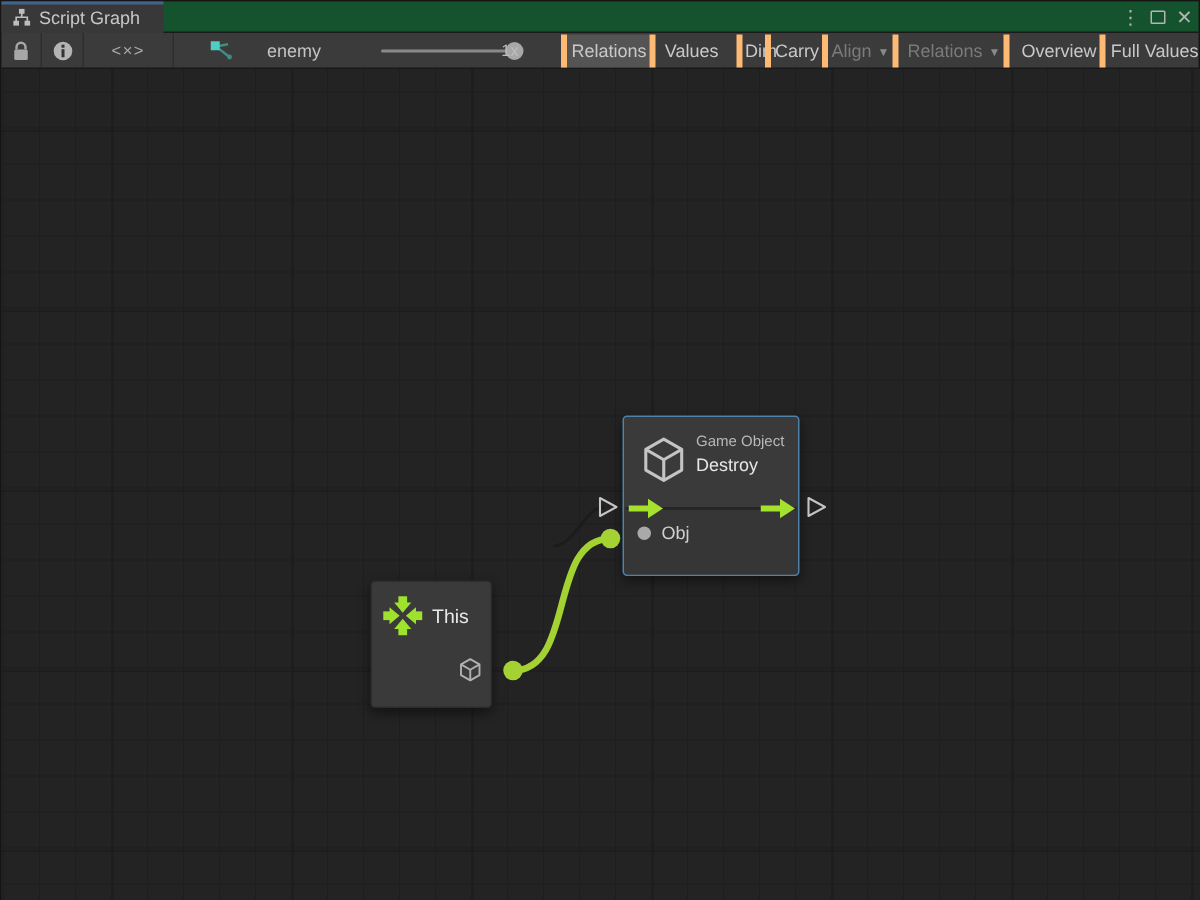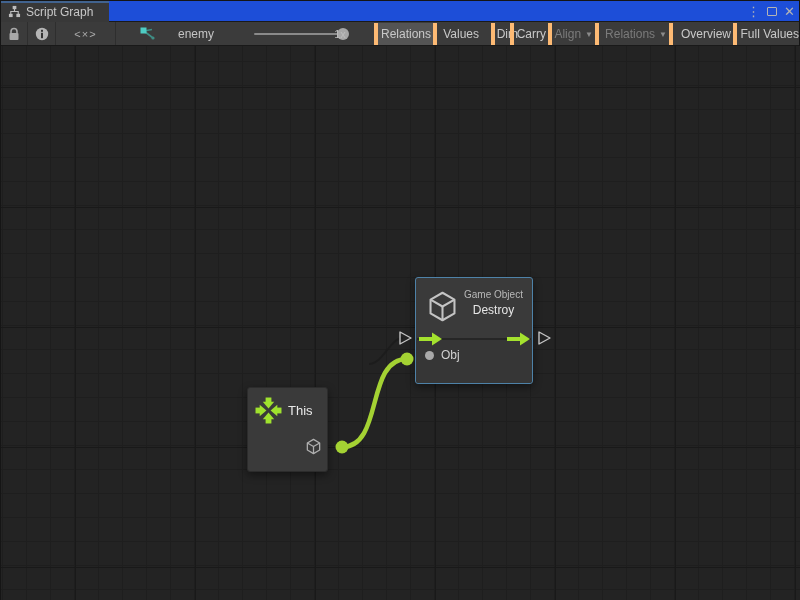--- a/index.html
+++ b/index.html
@@ -3,21 +3,21 @@
 <meta charset="utf-8">
 <style>
   * { margin:0; padding:0; box-sizing:border-box; }
   html,body { width:800px; height:600px; overflow:hidden; background:#191919;
               font-family:"Liberation Sans", sans-serif; }
   .window { position:relative; width:800px; height:600px; background:#232323;
             border:1px solid #151515; }
 
   
   .titlebar { position:absolute; left:0; top:0; width:100%; height:21px;
-              background:#1d4ed8; border-bottom:1px solid #1a1a1a; }
+              background:#14532d; border-bottom:1px solid #1a1a1a; }
   .tab { position:absolute; left:0; top:0; width:108px; height:21px; background:#383838;
          display:flex; align-items:center; padding-left:7px; cursor:default; }
   .tab-accent { position:absolute; left:0; top:0; width:100%; height:2px; background:#41638f; }
   .tab-label { color:#c8c8c8; font-size:12px; margin-left:5px; white-space:nowrap; }
   .win-controls { position:absolute; right:4px; top:0; height:21px; display:flex;
                   align-items:center; gap:7px; color:#b4b4b4; }
   .win-controls .glyph { font-size:13px; line-height:21px; cursor:pointer; }
   .maxbox { display:inline-block; width:10px; height:9px; border:1.5px solid #b4b4b4;
             border-radius:1px; cursor:pointer; }
 
@@ -55,21 +55,21 @@
 
   
   .canvas { position:absolute; left:0; top:45px; width:800px; height:555px;
             background-color:#232323;
             background-image:
               linear-gradient(to right, #191919 1px, transparent 1px),
               linear-gradient(to bottom, #191919 1px, transparent 1px),
               linear-gradient(to right, #1e1e1e 1px, transparent 1px),
               linear-gradient(to bottom, #1e1e1e 1px, transparent 1px);
             background-size:120px 120px, 120px 120px, 24px 24px, 24px 24px;
-            background-position:74px 0, 0 41px, 1px 0, 0 15px;text-align:center; }
+            background-position:74px 0, 0 41px, 1px 0, 0 15px; }
 
   
   .node { position:absolute; background:#3a3a3a; border-radius:3px;
           box-shadow:0 3px 8px rgba(0,0,0,0.45); cursor:grab; }
   .node-destroy { left:414px; top:231px; width:118px; height:107px;
                   border:1px solid #4e82a8; }
   .node-this { left:246px; top:341px; width:81px; height:85px; border:1px solid #2c2c2c; }
 
   .node-lower { position:absolute; left:0; right:0; top:62px; bottom:0;
                 background:#363636; border-radius:0 0 3px 3px; }

